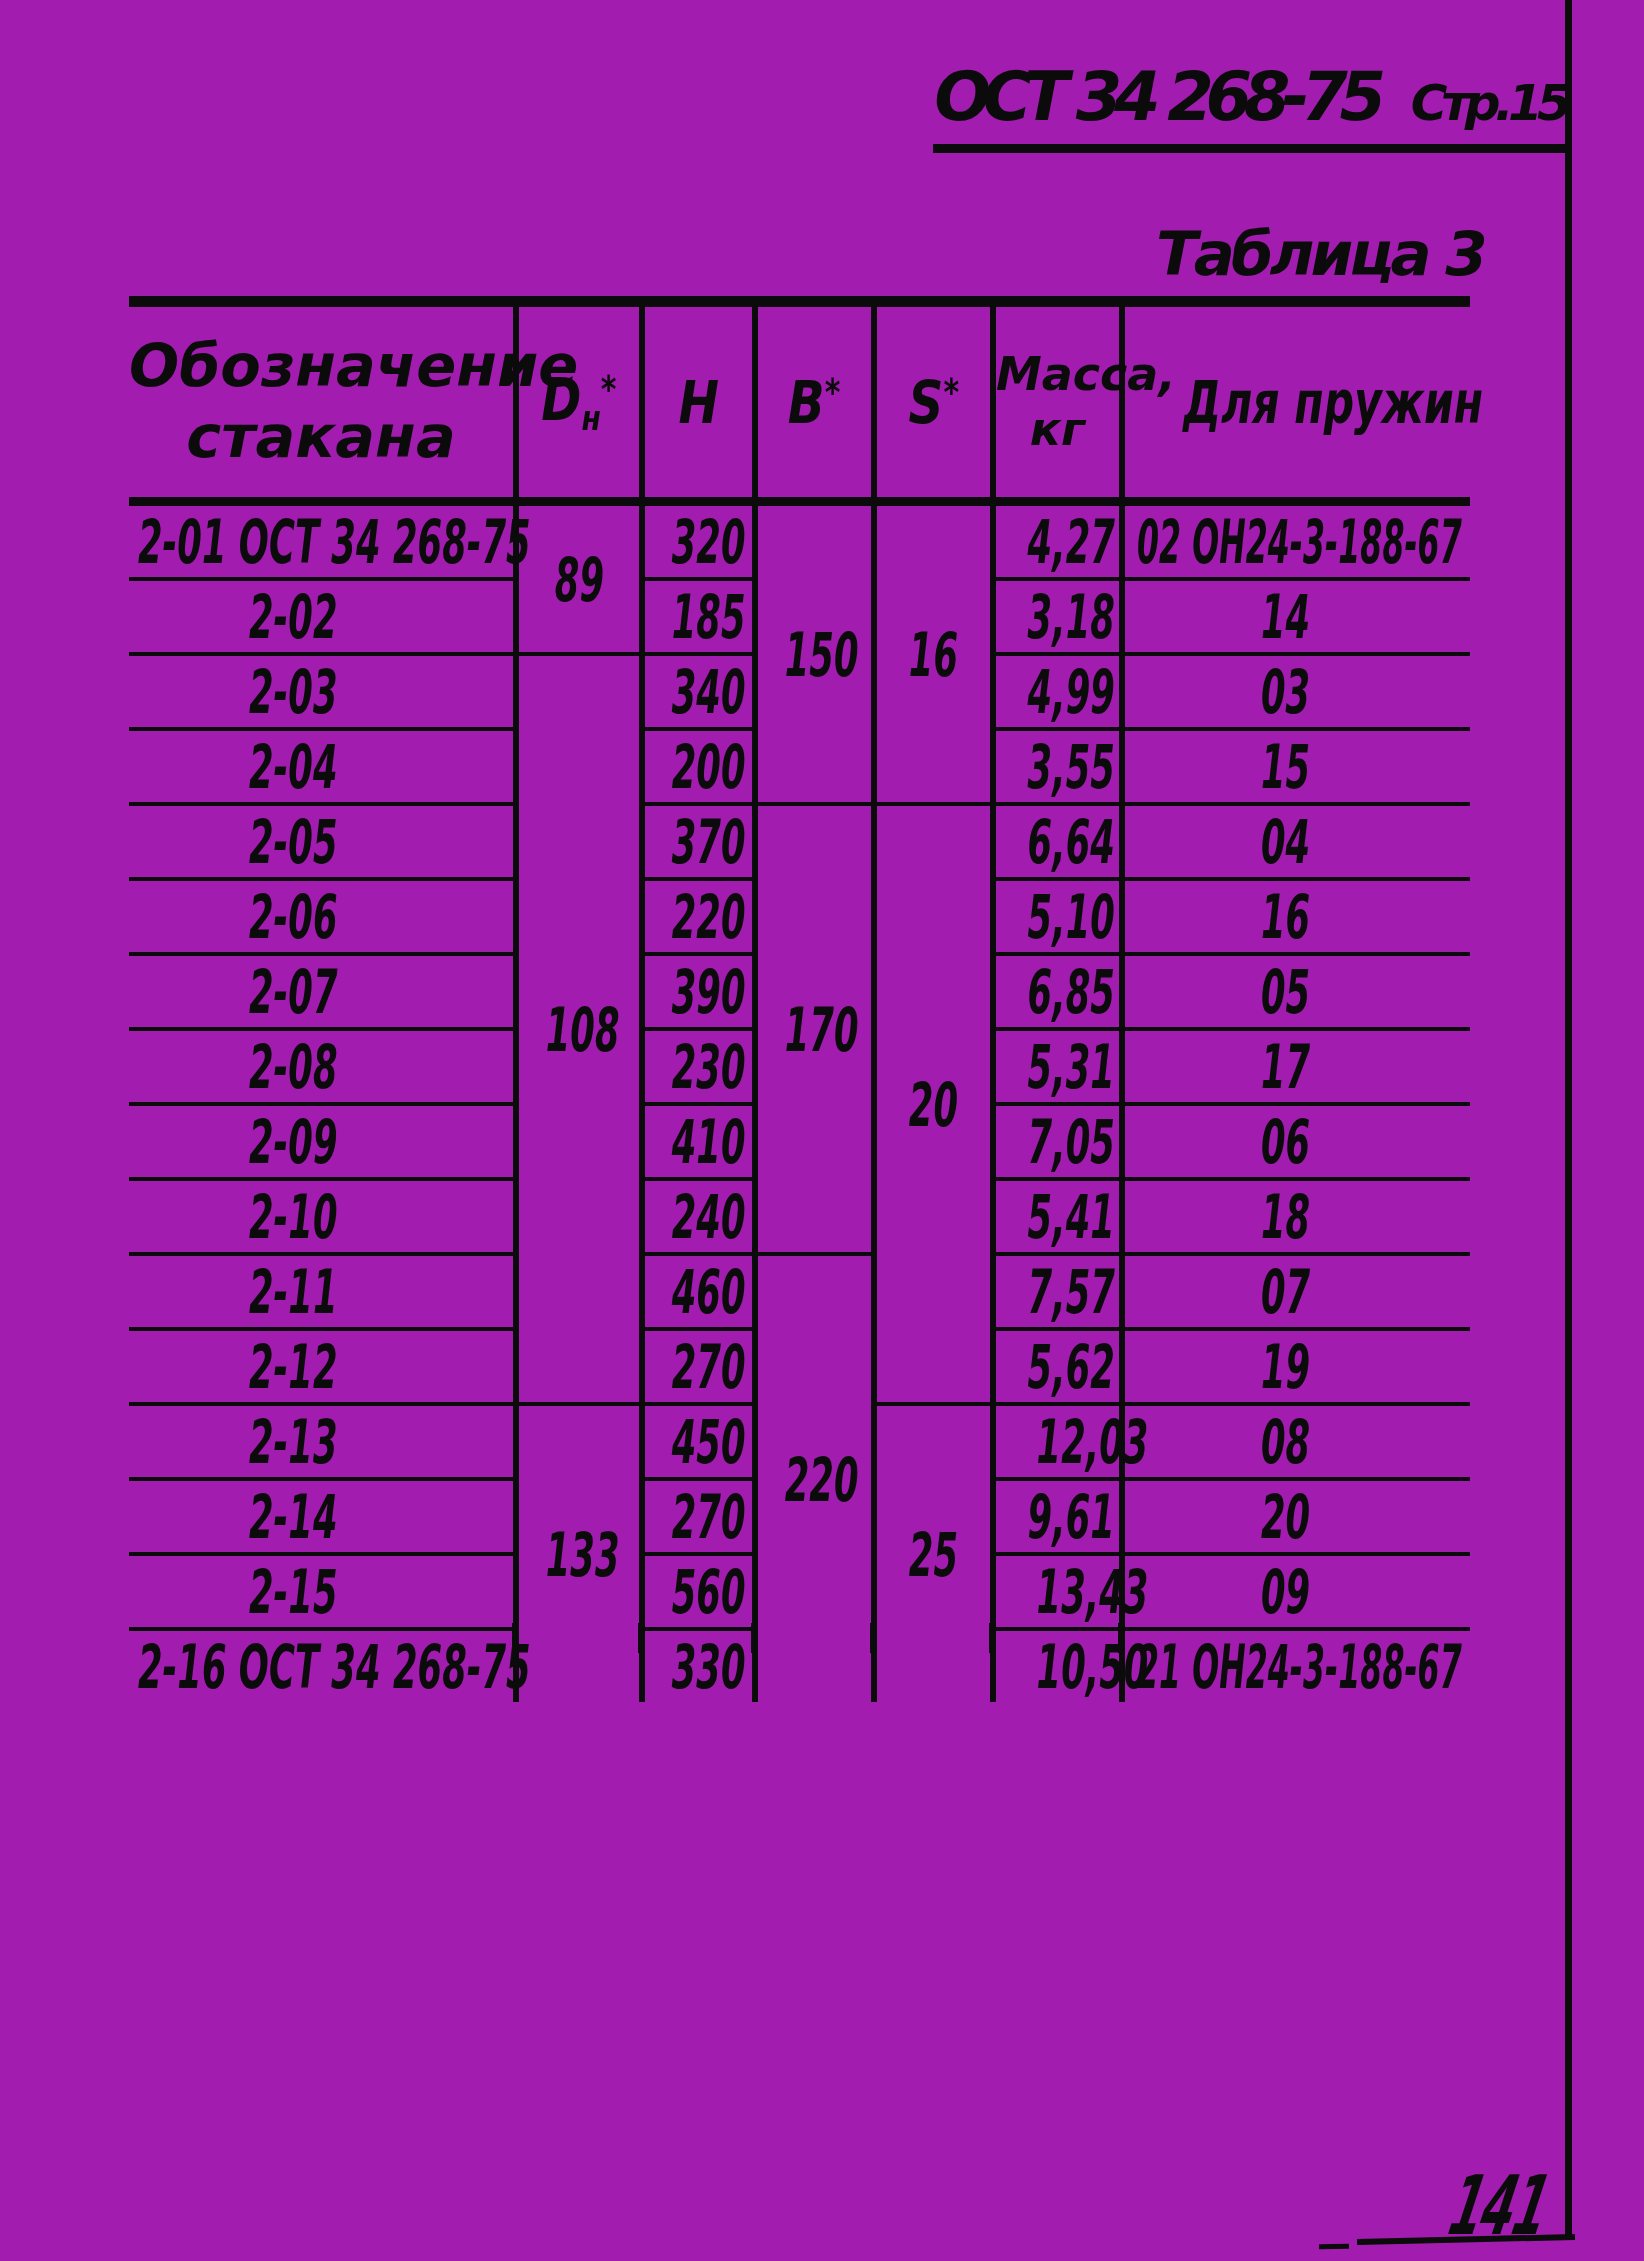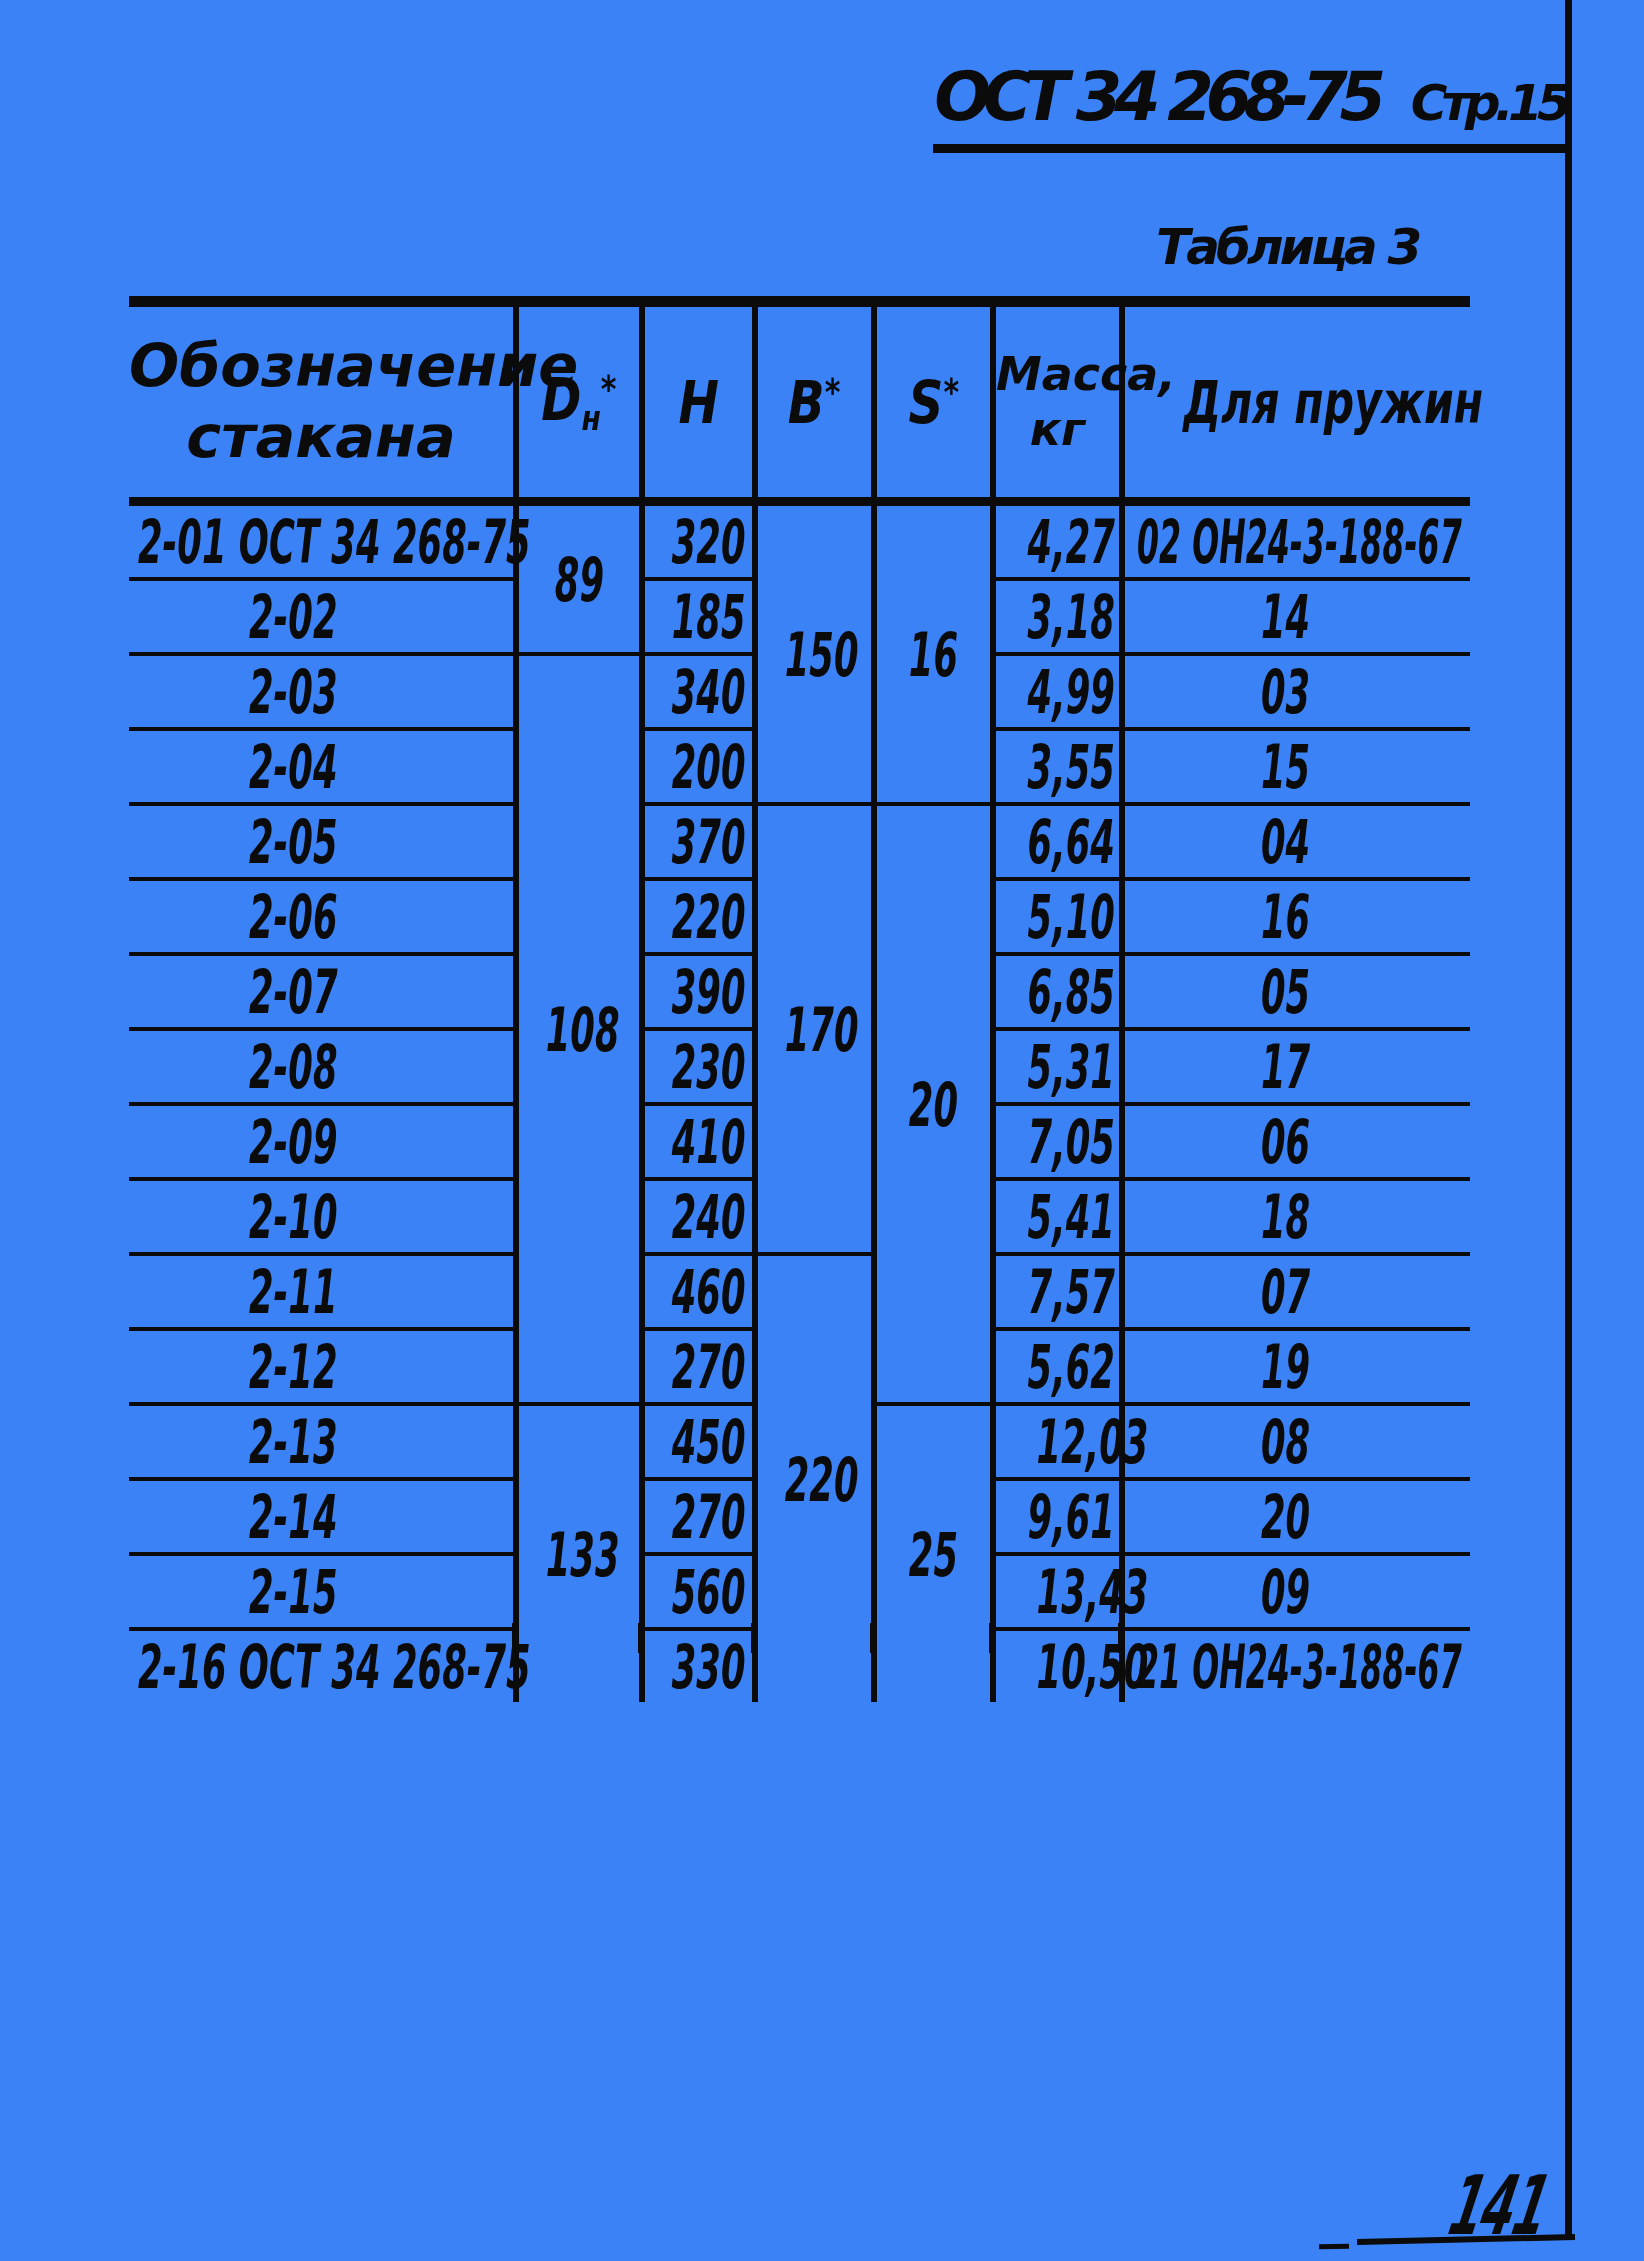--- a/index.html
+++ b/index.html
@@ -1,38 +1,38 @@
 <!DOCTYPE html>
 <html style="font-size:10.3px"><head>
 <meta charset="utf-8">
 <style>
   :root { --ink:#0b0b0b; }
   html,body { margin:0; padding:0; background:#ffffff; }
   .page {
-    position:relative; width:1644px; height:2261px; background:#3b82f6;
+    position:relative; width:1644px; height:2261px; background:#a21caf;
     font-family:"DejaVu Sans", sans-serif; color:var(--ink); overflow:hidden;
   }
 
   
   .doc-header {
     position:absolute; left:933px; top:52px;
     display:flex; align-items:baseline;
     border-bottom:9px solid var(--ink); padding:0 6.4px 7.7px 1.3px;
   }
   .doc-number {
     font-size:67px; font-weight:bold; font-style:italic;
     letter-spacing:-8.4px; padding-right:33px; white-space:nowrap;
   }
   .page-ref {
     font-size:50px; font-weight:bold; font-style:italic;
     letter-spacing:-5.8px; white-space:nowrap;margin-top:22px;
   }
   .table-caption {
     position:absolute; left:1156px; top:218px;
-    font-size:50px; font-weight:bold; font-style:italic; letter-spacing:-3.9px;
+    font-size:61px; font-weight:bold; font-style:italic; letter-spacing:-3.9px;
   }
   .units-note {
     position:absolute; left:635px; top:253px;
     font-size:44px; font-weight:bold; font-style:italic; letter-spacing:-3.2px;
   }
 
   
   table.dims {
     position:absolute; left:129px; top:296px; width:1340px;
     border-collapse:collapse; table-layout:fixed;

